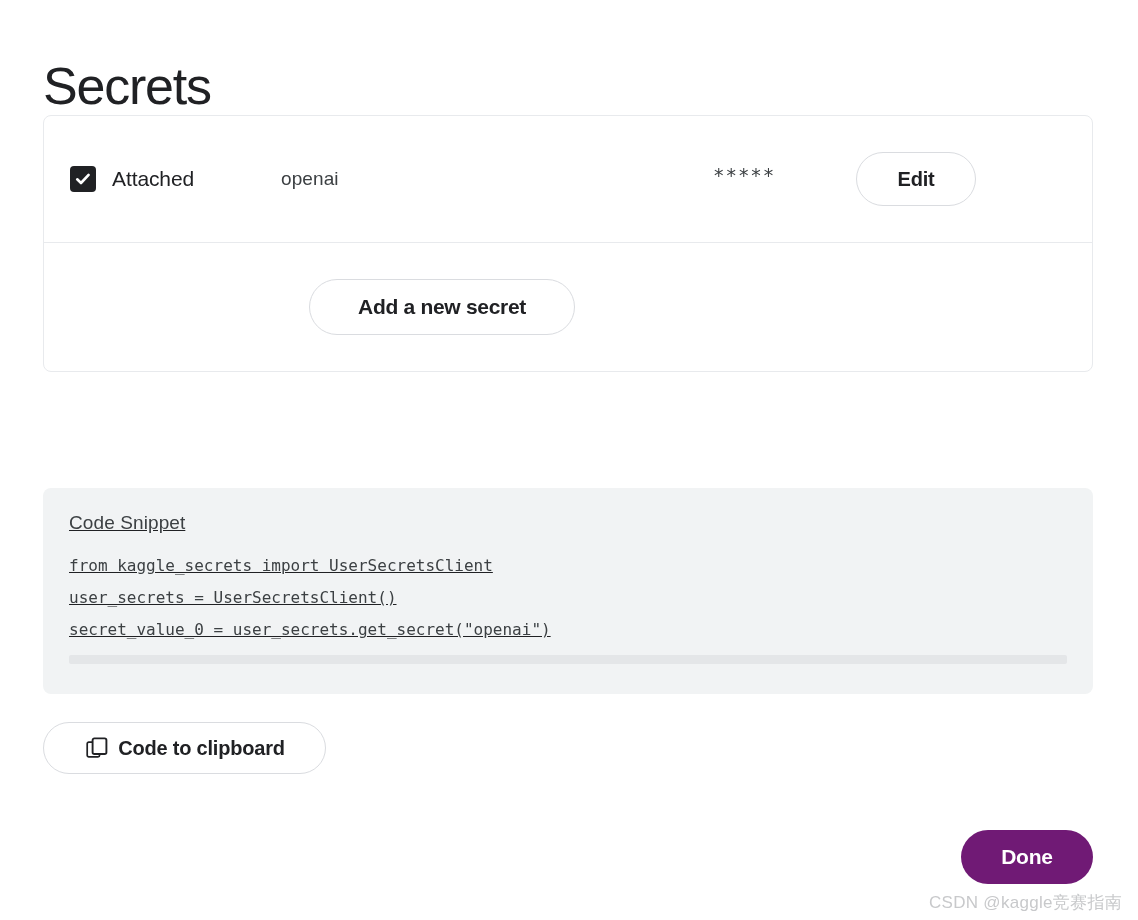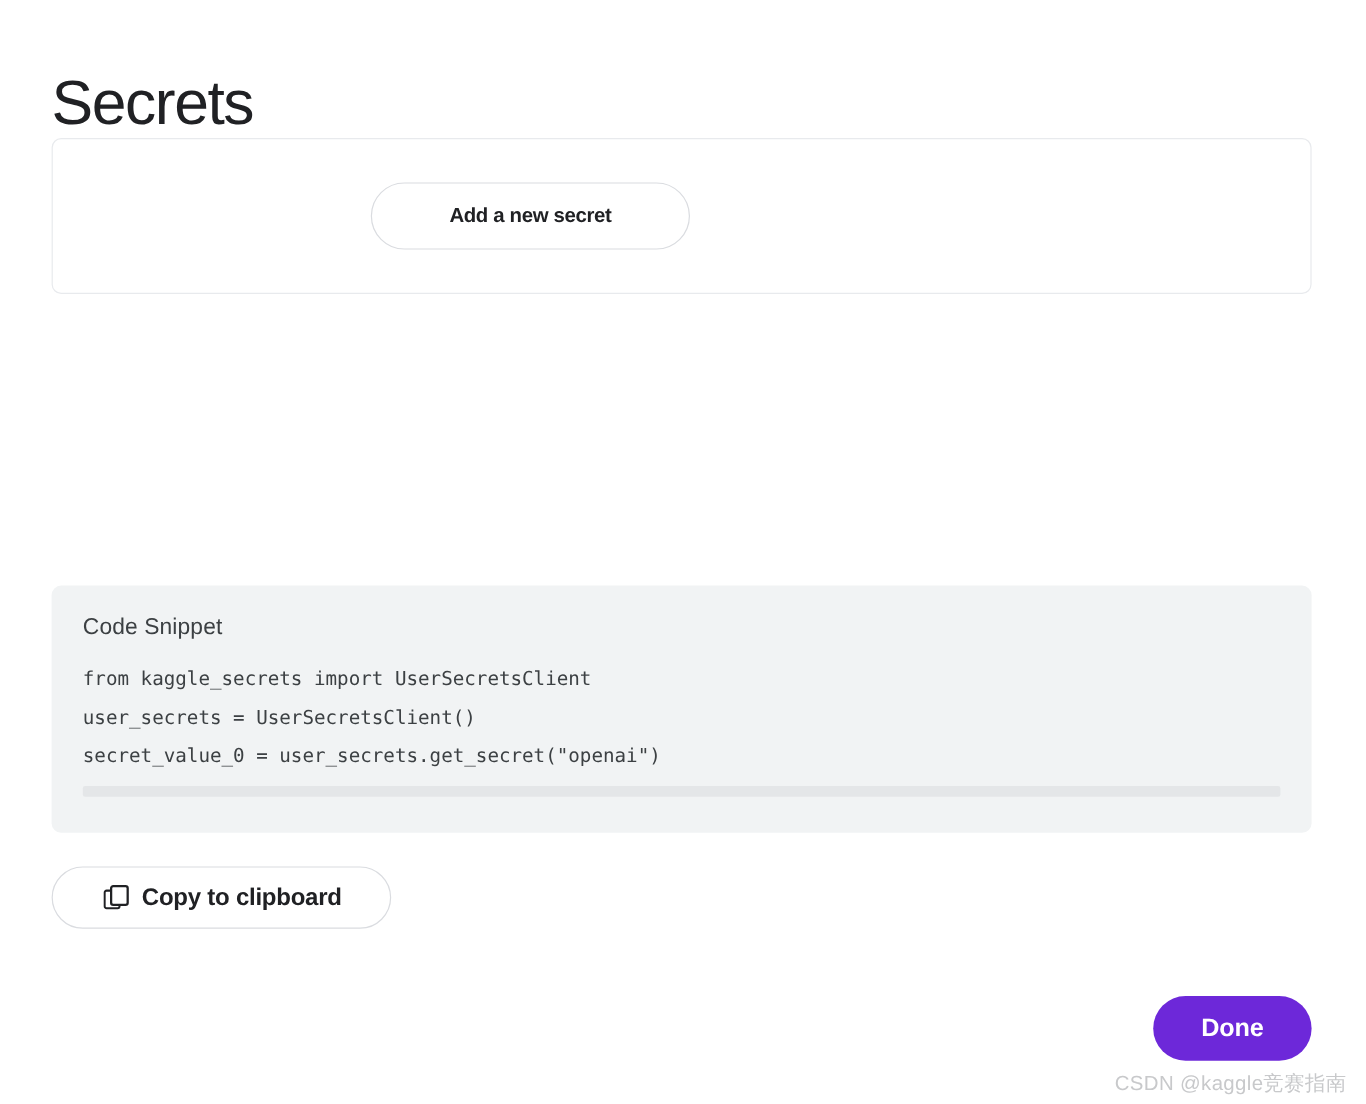--- a/index.html
+++ b/index.html
@@ -130,35 +130,36 @@
   .addrow {
     height: 128px;
     display: flex;
     align-items: center;
     padding-left: 265px;
     box-sizing: border-box;
   }
   .btn-add {
     width: 266px;
     height: 56px;
-    font-size: 17px;
+    font-size: 21px;
     letter-spacing: -0.3px;
   }
 
   
   .code-panel {
     position: absolute;
     left: 43px;
     top: 488px;
     width: 1050px;
     height: 206px;
     background: #f1f3f4;
     border-radius: 8px;
     box-sizing: border-box;
     padding: 24px 26px 0 26px;
+    text-decoration: underline;
   }
   .code-title {
     font-size: 19px;
     color: #3c4043;
     letter-spacing: 0.1px;
     margin-bottom: 16px;
   }
   .code-body {
     font-family: "DejaVu Sans Mono", "Liberation Mono", monospace;
     font-size: 16px;
@@ -190,21 +191,21 @@
   }
   .copy-icon { display: block; flex: none; }
 
   
   .btn-done {
     position: absolute;
     left: 961px;
     top: 830px;
     width: 132px;
     height: 54px;
-    background: #6d28d9;
+    background: #701a75;
     border: none;
     border-radius: 999px;
     color: #ffffff;
     font-family: "Liberation Sans", sans-serif;
     font-size: 21px;
     font-weight: 700;
     letter-spacing: -0.2px;
     display: flex;
     align-items: center;
     justify-content: center;
@@ -224,38 +225,53 @@
   }
 </style>
 </head>
 <body>
 
 <h1 class="page-title">Secrets</h1>
 
 <div class="secrets-card">
 
 
+  <div class="table-row">
+    <div class="col-attach attach-cell">
+      <span class="checkbox">
+        <svg width="18" height="18" viewBox="0 0 18 18" aria-hidden="true">
+          <path d="M3.2 9.3 L7.0 13.0 L14.6 4.9" fill="none" stroke="#ffffff" stroke-width="2.6" stroke-linecap="round" stroke-linejoin="round"></path>
+        </svg>
+      </span>
+      <span class="attach-text">Attached</span>
+    </div>
+    <div class="col-label label-cell">openai</div>
+    <div class="col-value value-cell">*****</div>
+    <div class="col-action action-cell">
+      <button class="pill btn-edit">Edit</button>
+    </div>
+  </div>
 
   <div class="addrow">
     <button class="pill btn-add">Add a new secret</button>
   </div>
 
 </div>
 
 <div class="code-panel">
   <div class="code-title">Code Snippet</div>
   <pre class="code-body">from kaggle_secrets import UserSecretsClient
 user_secrets = UserSecretsClient()
 secret_value_0 = user_secrets.get_secret("openai")</pre>
 </div>
 <div class="code-scrollbar"></div>
 
 <button class="pill btn-copy">
   <svg class="copy-icon" width="22" height="22" viewBox="0 0 22 22" aria-hidden="true">
     <rect x="1.2" y="5.2" width="12.4" height="14.6" rx="1.6" fill="none" stroke="#202124" stroke-width="1.7"></rect>
     <rect x="6.6" y="1.4" width="13.8" height="15.6" rx="1.8" fill="#ffffff" stroke="#202124" stroke-width="1.9"></rect>
   </svg>
-  <span>Copy to clipboard</span>
+  <span>Code to clipboard</span>
 </button>
 
 <button class="btn-done">Done</button>
 
 <div class="watermark">CSDN @kaggle竞赛指南</div>
 
 </body></html>

